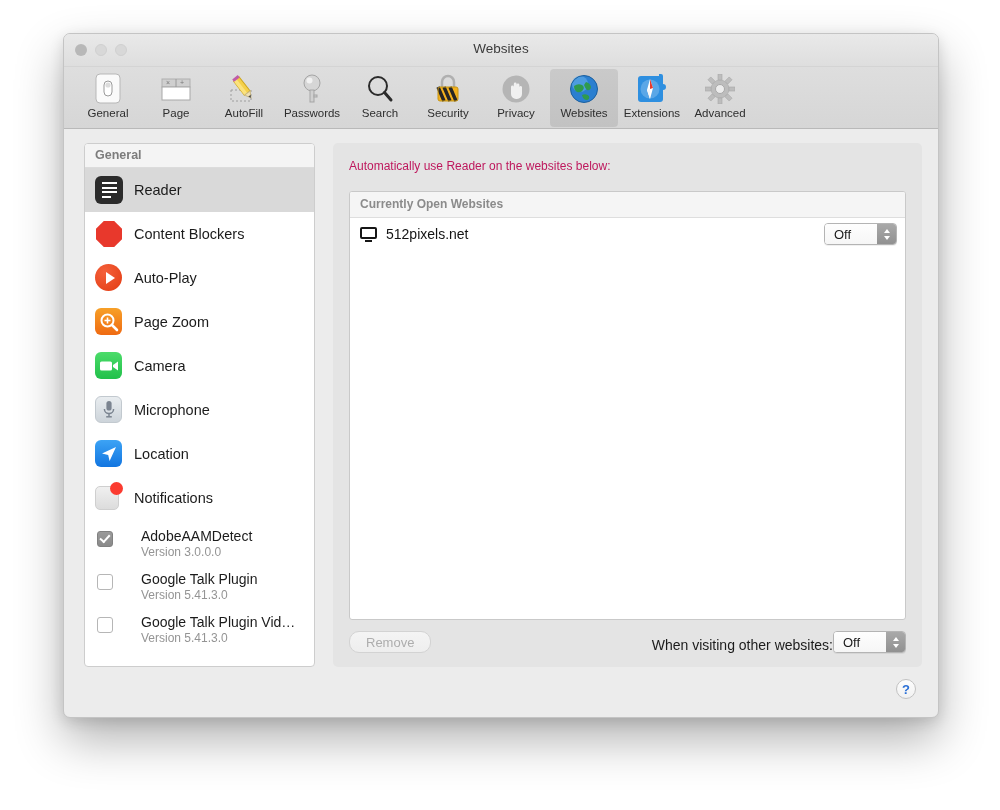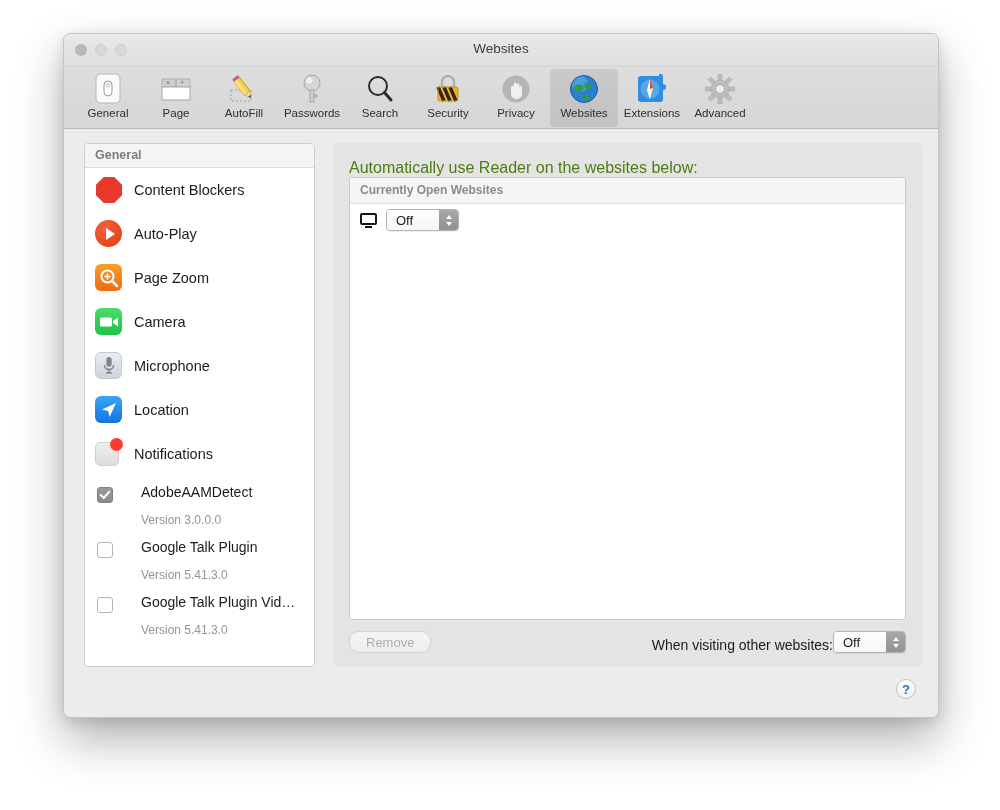--- a/index.html
+++ b/index.html
@@ -215,34 +215,34 @@
     display:flex; align-items:center; justify-content:center;
   }
   .chk.on::after {
     content: "";
     width: 4px; height: 8px;
     border: solid #fff;
     border-width: 0 2px 2px 0;
     transform: rotate(42deg) translate(-1px,-1px);
   }
   .plug-name { font-size: 14px; color: #1b1b1b; line-height: 1.15; }
-  .plug-ver  { font-size: 12px; color: #949494; margin-top: 13px; }
+  .plug-ver  { font-size: 12px; color: #949494; margin-top: 1px; }
 
   
   .main {
     flex: 1;
     margin-left: 18px;
     background: #e4e4e4;
     border-radius: 5px;
     height: 524px;
     padding: 16px 16px 14px 16px;
     display: flex;
     flex-direction: column;
   }
-  .main-title { font-size: 16px; color: #4d7c0f; margin-bottom: 0; }
+  .main-title { font-size: 12px; color: #be185d; margin-bottom: 18px; }
 
   .list-box {
     flex: 1;
     background: #fff;
     border: 1px solid #c9c9c9;
     border-radius: 3px;
     overflow: hidden;
   }
   .list-head {
     background: #f5f5f5;
@@ -489,20 +489,31 @@
     </div>
 
   </div>
 
   <div class="content">
 
     <div class="sidebar">
 
       <div class="group-header">General</div>
 
+      <div class="side-row active">
+        <div class="sico ico-reader">
+          <div class="bars">
+              <i></i>
+              <i></i>
+              <i></i>
+              <i></i>
+            </div>
+        </div>
+        <div class="side-label">Reader</div>
+      </div>
 
       <div class="side-row">
         <div class="sico">
             <div class="ico-blockers"></div>
           </div>
         <div class="side-label">Content Blockers</div>
       </div>
 
       <div class="side-row">
         <div class="sico">
@@ -605,20 +616,21 @@
       <div class="main-title">Automatically use Reader on the websites below:</div>
 
       <div class="list-box">
         <div class="list-head">Currently Open Websites</div>
 
         <div class="site-row">
           <div class="mon-ico">
             <div class="screen"></div>
               <div class="base"></div>
           </div>
+          <div class="site-name">512pixels.net</div>
           <div class="popup">
             <div class="val">Off</div>
             <div class="arrows">
               <span class="up"></span>
                 <span class="down"></span>
             </div>
           </div>
         </div>
       </div>
 

